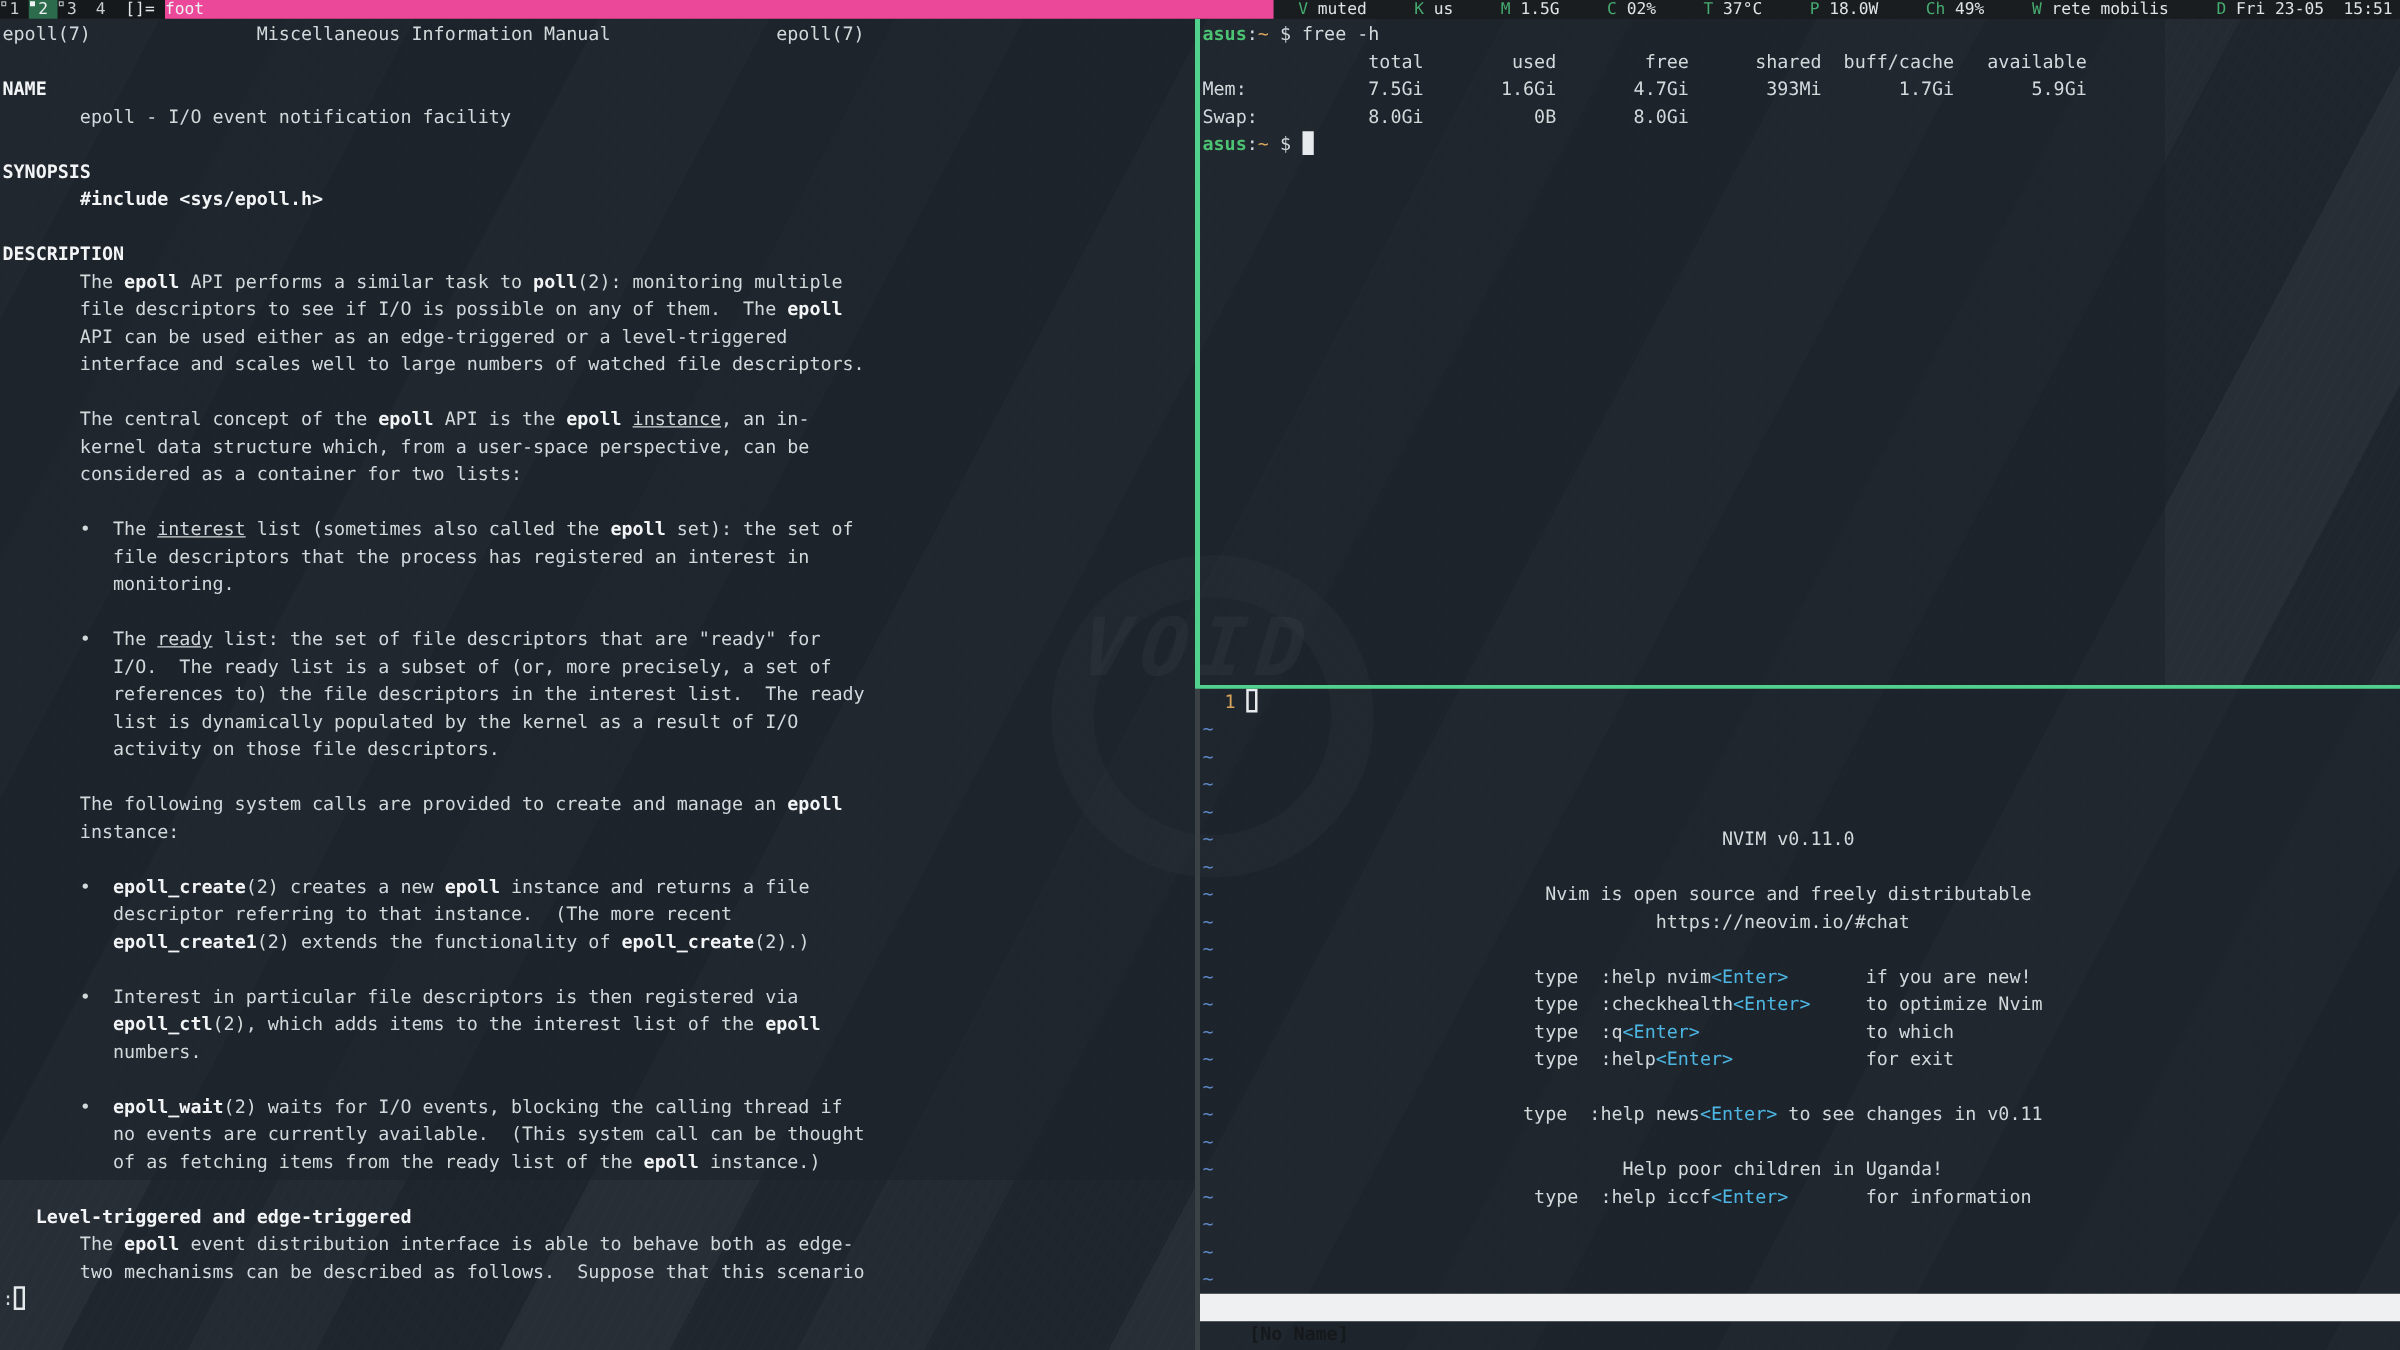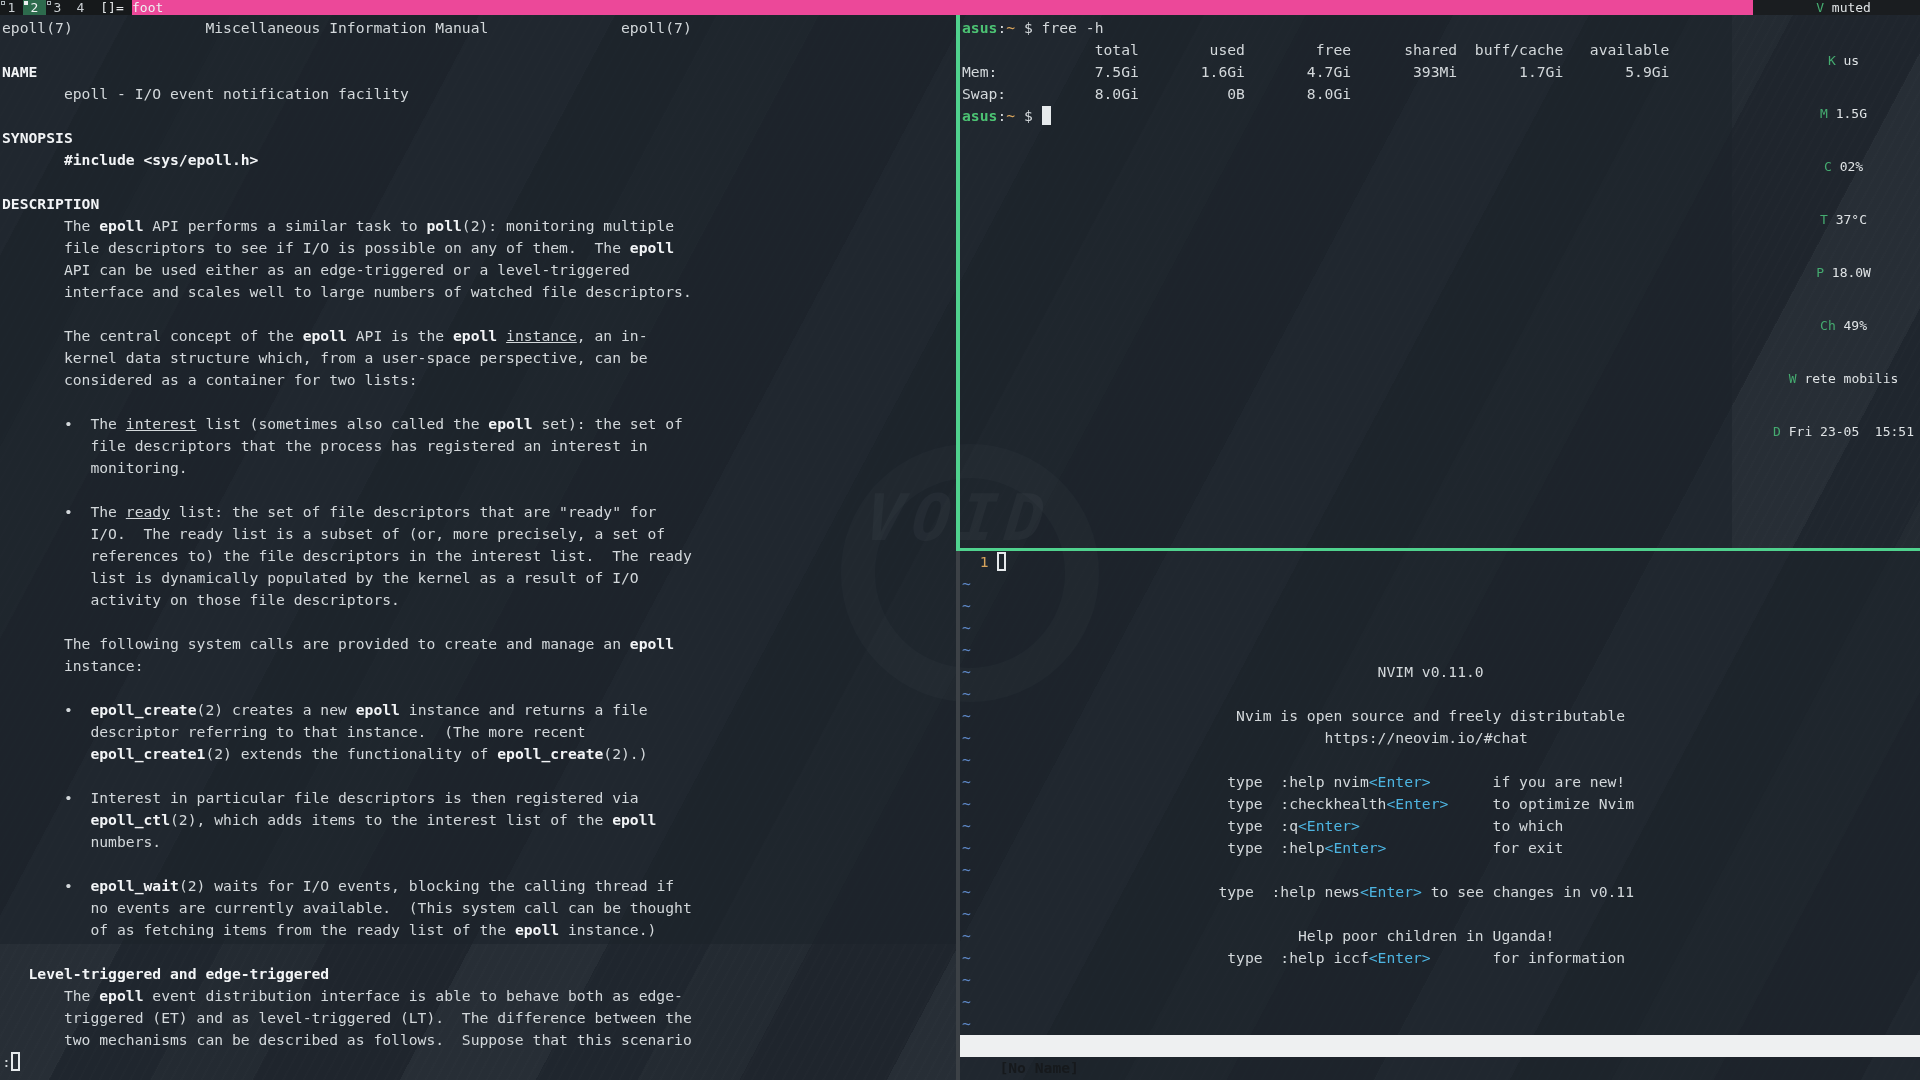--- a/index.html
+++ b/index.html
@@ -25,21 +25,21 @@
   }
   .tag{width:23px;text-align:center;position:relative;color:#c9ced2;cursor:default;}
   .tag.selected{background:#2d6b4d;color:#eef1f2;}
   .tag-ind{position:absolute;left:1px;top:1px;width:4px;height:4px;box-sizing:border-box;}
   .tag-ind.filled{background:#eef1f2;}
   .tag-ind.hollow{border:1px solid #aeb6bb;}
   #bar-layout{width:40px;text-align:center;}
   #bar-title{flex:1;background:#ec4899;color:#eef1f2;}
   #bar-status{
     background:#1a1d20;display:flex;align-items:center;gap:38px;
-    padding:0 6px 0 20px;white-space:pre;flex-direction:column;
+    padding:0 6px 0 20px;white-space:pre;
   }
   .status-key{color:#45ab70;}
   .status-val{color:#dfe3e5;}
   
   .pane{position:absolute;background:rgba(28,35,41,0.55);z-index:3;}
   #man-pane{left:0;top:15px;width:956px;height:929px;padding-top:2px;box-sizing:border-box;}
   #free-pane{left:960px;top:15px;width:772px;height:533px;padding-top:2px;box-sizing:border-box;}
   #nvim-pane{left:960px;top:551px;width:960px;height:529px;box-sizing:border-box;position:absolute;}
   .border{position:absolute;z-index:4;}
   #vborder-green{left:956px;top:15px;width:4px;height:536px;background:#50d28e;}
@@ -129,21 +129,20 @@
       <div class="tline"><span>       •  Interest in particular file descriptors is then registered via</span></div>
       <div class="tline"><span>          </span><span class="seg-b">epoll_ctl</span><span>(2), which adds items to the interest list of the </span><span class="seg-b">epoll</span></div>
       <div class="tline"><span>          numbers.</span></div>
       <div class="tline">&nbsp;</div>
       <div class="tline"><span>       •  </span><span class="seg-b">epoll_wait</span><span>(2) waits for I/O events, blocking the calling thread if</span></div>
       <div class="tline"><span>          no events are currently available.  (This system call can be thought</span></div>
       <div class="tline"><span>          of as fetching items from the ready list of the </span><span class="seg-b">epoll</span><span> instance.)</span></div>
       <div class="tline">&nbsp;</div>
       <div class="tline"><span>   </span><span class="seg-b">Level-triggered and edge-triggered</span></div>
       <div class="tline"><span>       The </span><span class="seg-b">epoll</span><span> event distribution interface is able to behave both as edge-</span></div>
-      <div class="tline"><span>       triggered (ET) and as level-triggered (LT).  The difference between the</span></div>
       <div class="tline"><span>       two mechanisms can be described as follows.  Suppose that this scenario</span></div>
       <div class="tline"><span>:</span><span class="cursor-hollow"></span></div>
     </div>
 </div>
 
 <div id="vborder-green" class="border"></div>
 <div id="hborder-green" class="border"></div>
 <div id="vborder-dark" class="border"></div>
 
 <div id="free-pane" class="pane">

